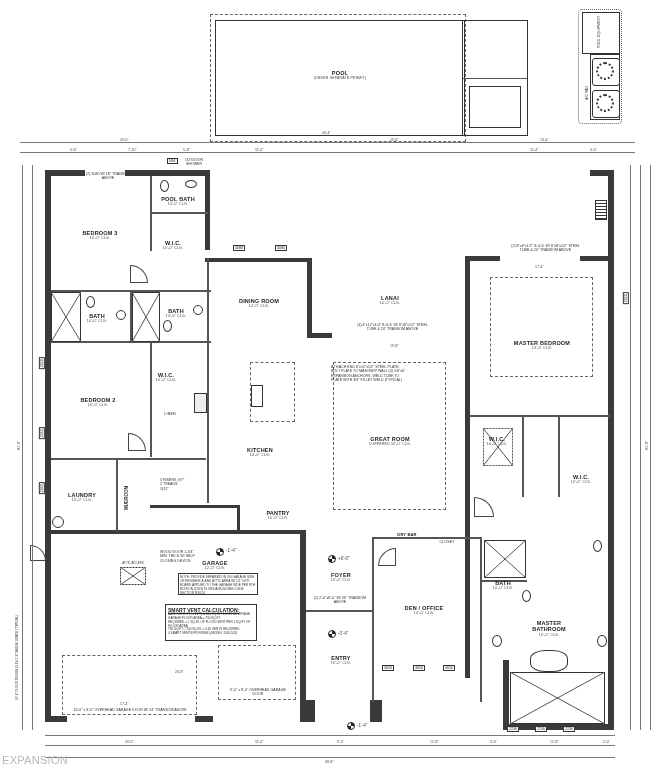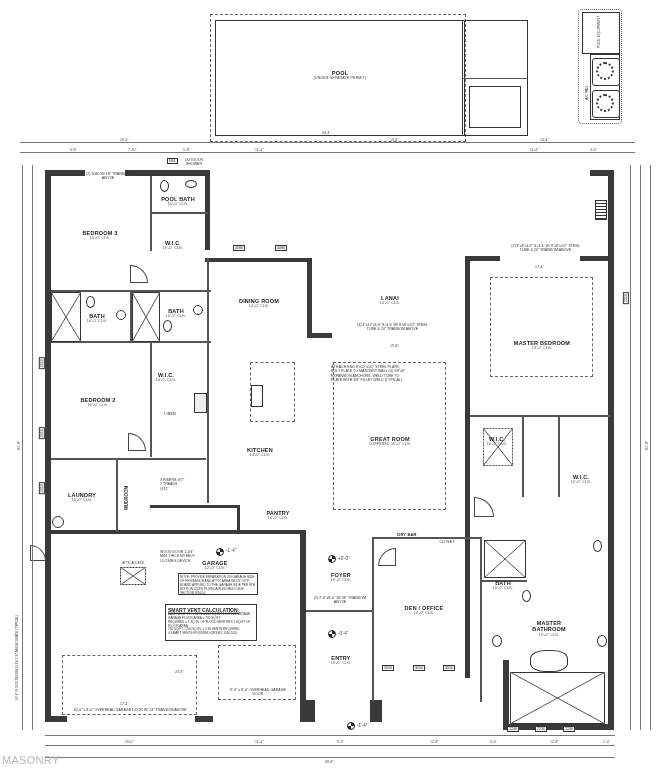--- a/index.html
+++ b/index.html
@@ -248,13 +248,13 @@
 <div class="dim" style="left:430px;top:740px;">12'-8"</div>
 <div class="dim" style="left:490px;top:740px;">3'-0"</div>
 <div class="dim" style="left:550px;top:740px;">12'-8"</div>
 <div class="dim" style="left:603px;top:740px;">2'-0"</div>
 <div class="dim" style="left:325px;top:760px;">68'-8"</div>
 <div class="dim" style="left:175px;top:670px;">20'-8"</div>
 <div class="dim" style="left:120px;top:702px;">17'-4"</div>
 <div class="dim" style="left:390px;top:344px;">19'-8"</div>
 <div class="dim" style="left:535px;top:265px;">17'-4"</div>
 
-<div class="wm">MASONRY</div>
+<div class="wm">EXPANSION</div>
 
 </body></html>

